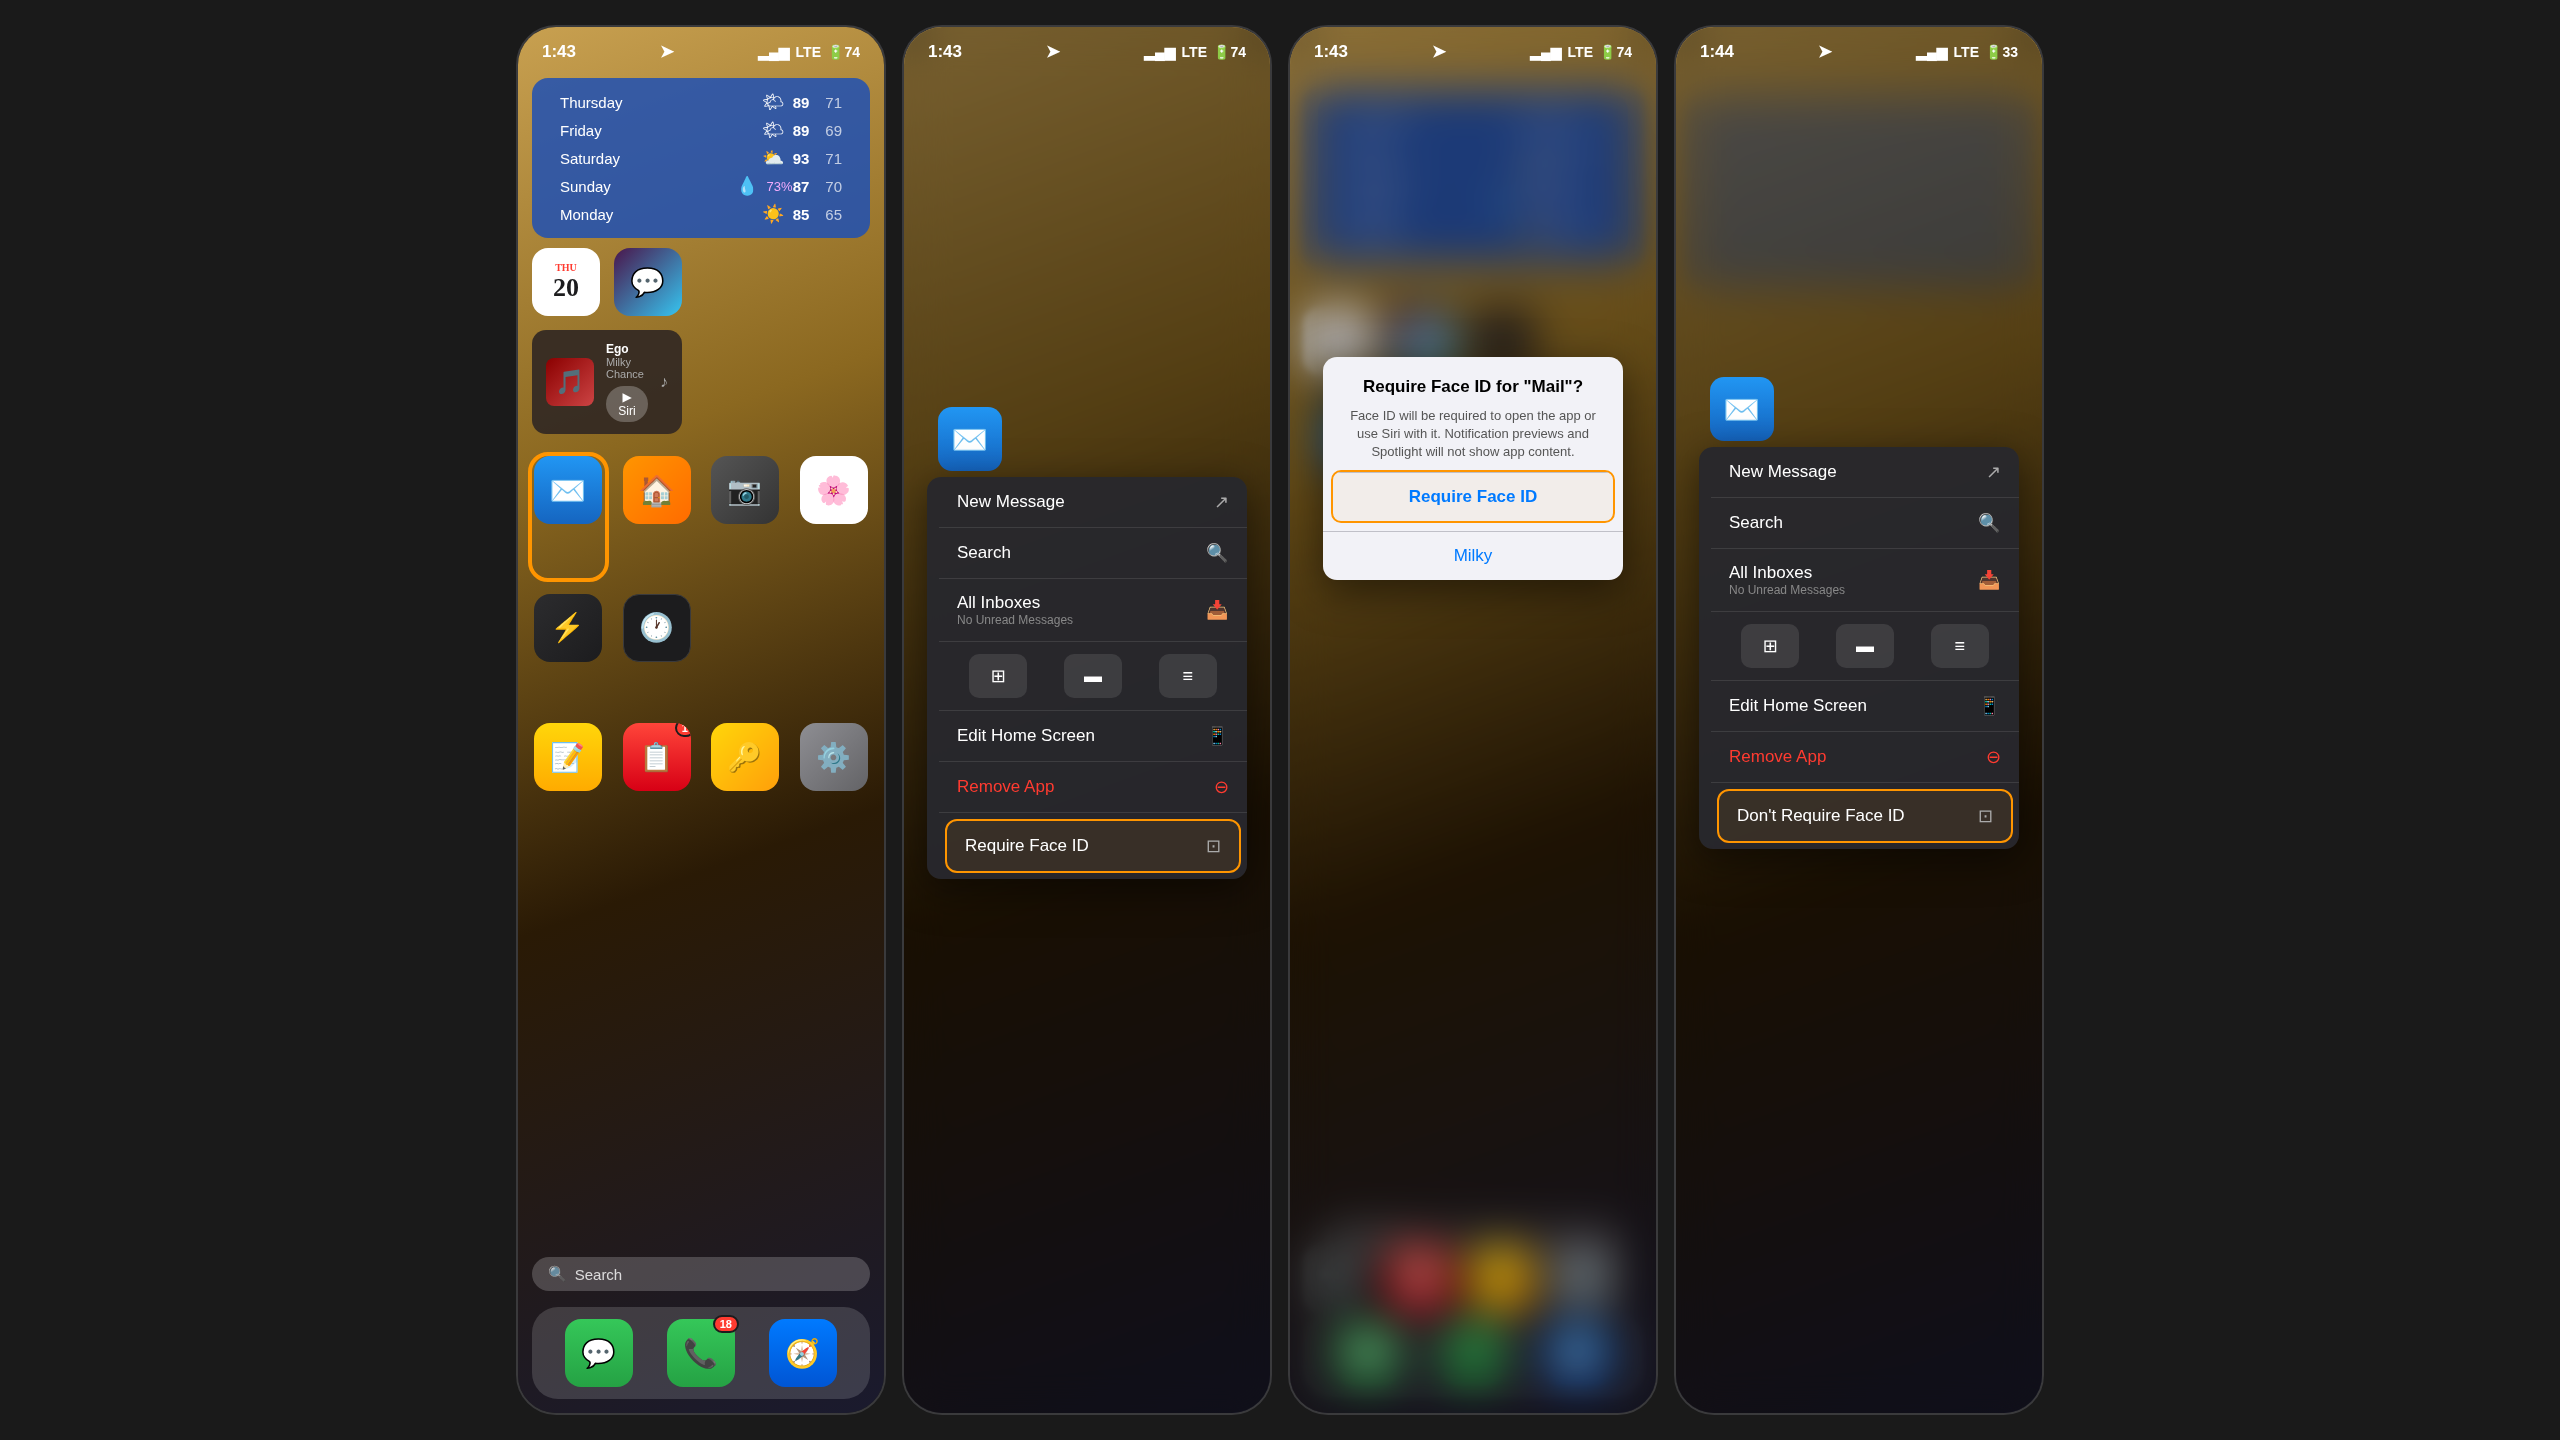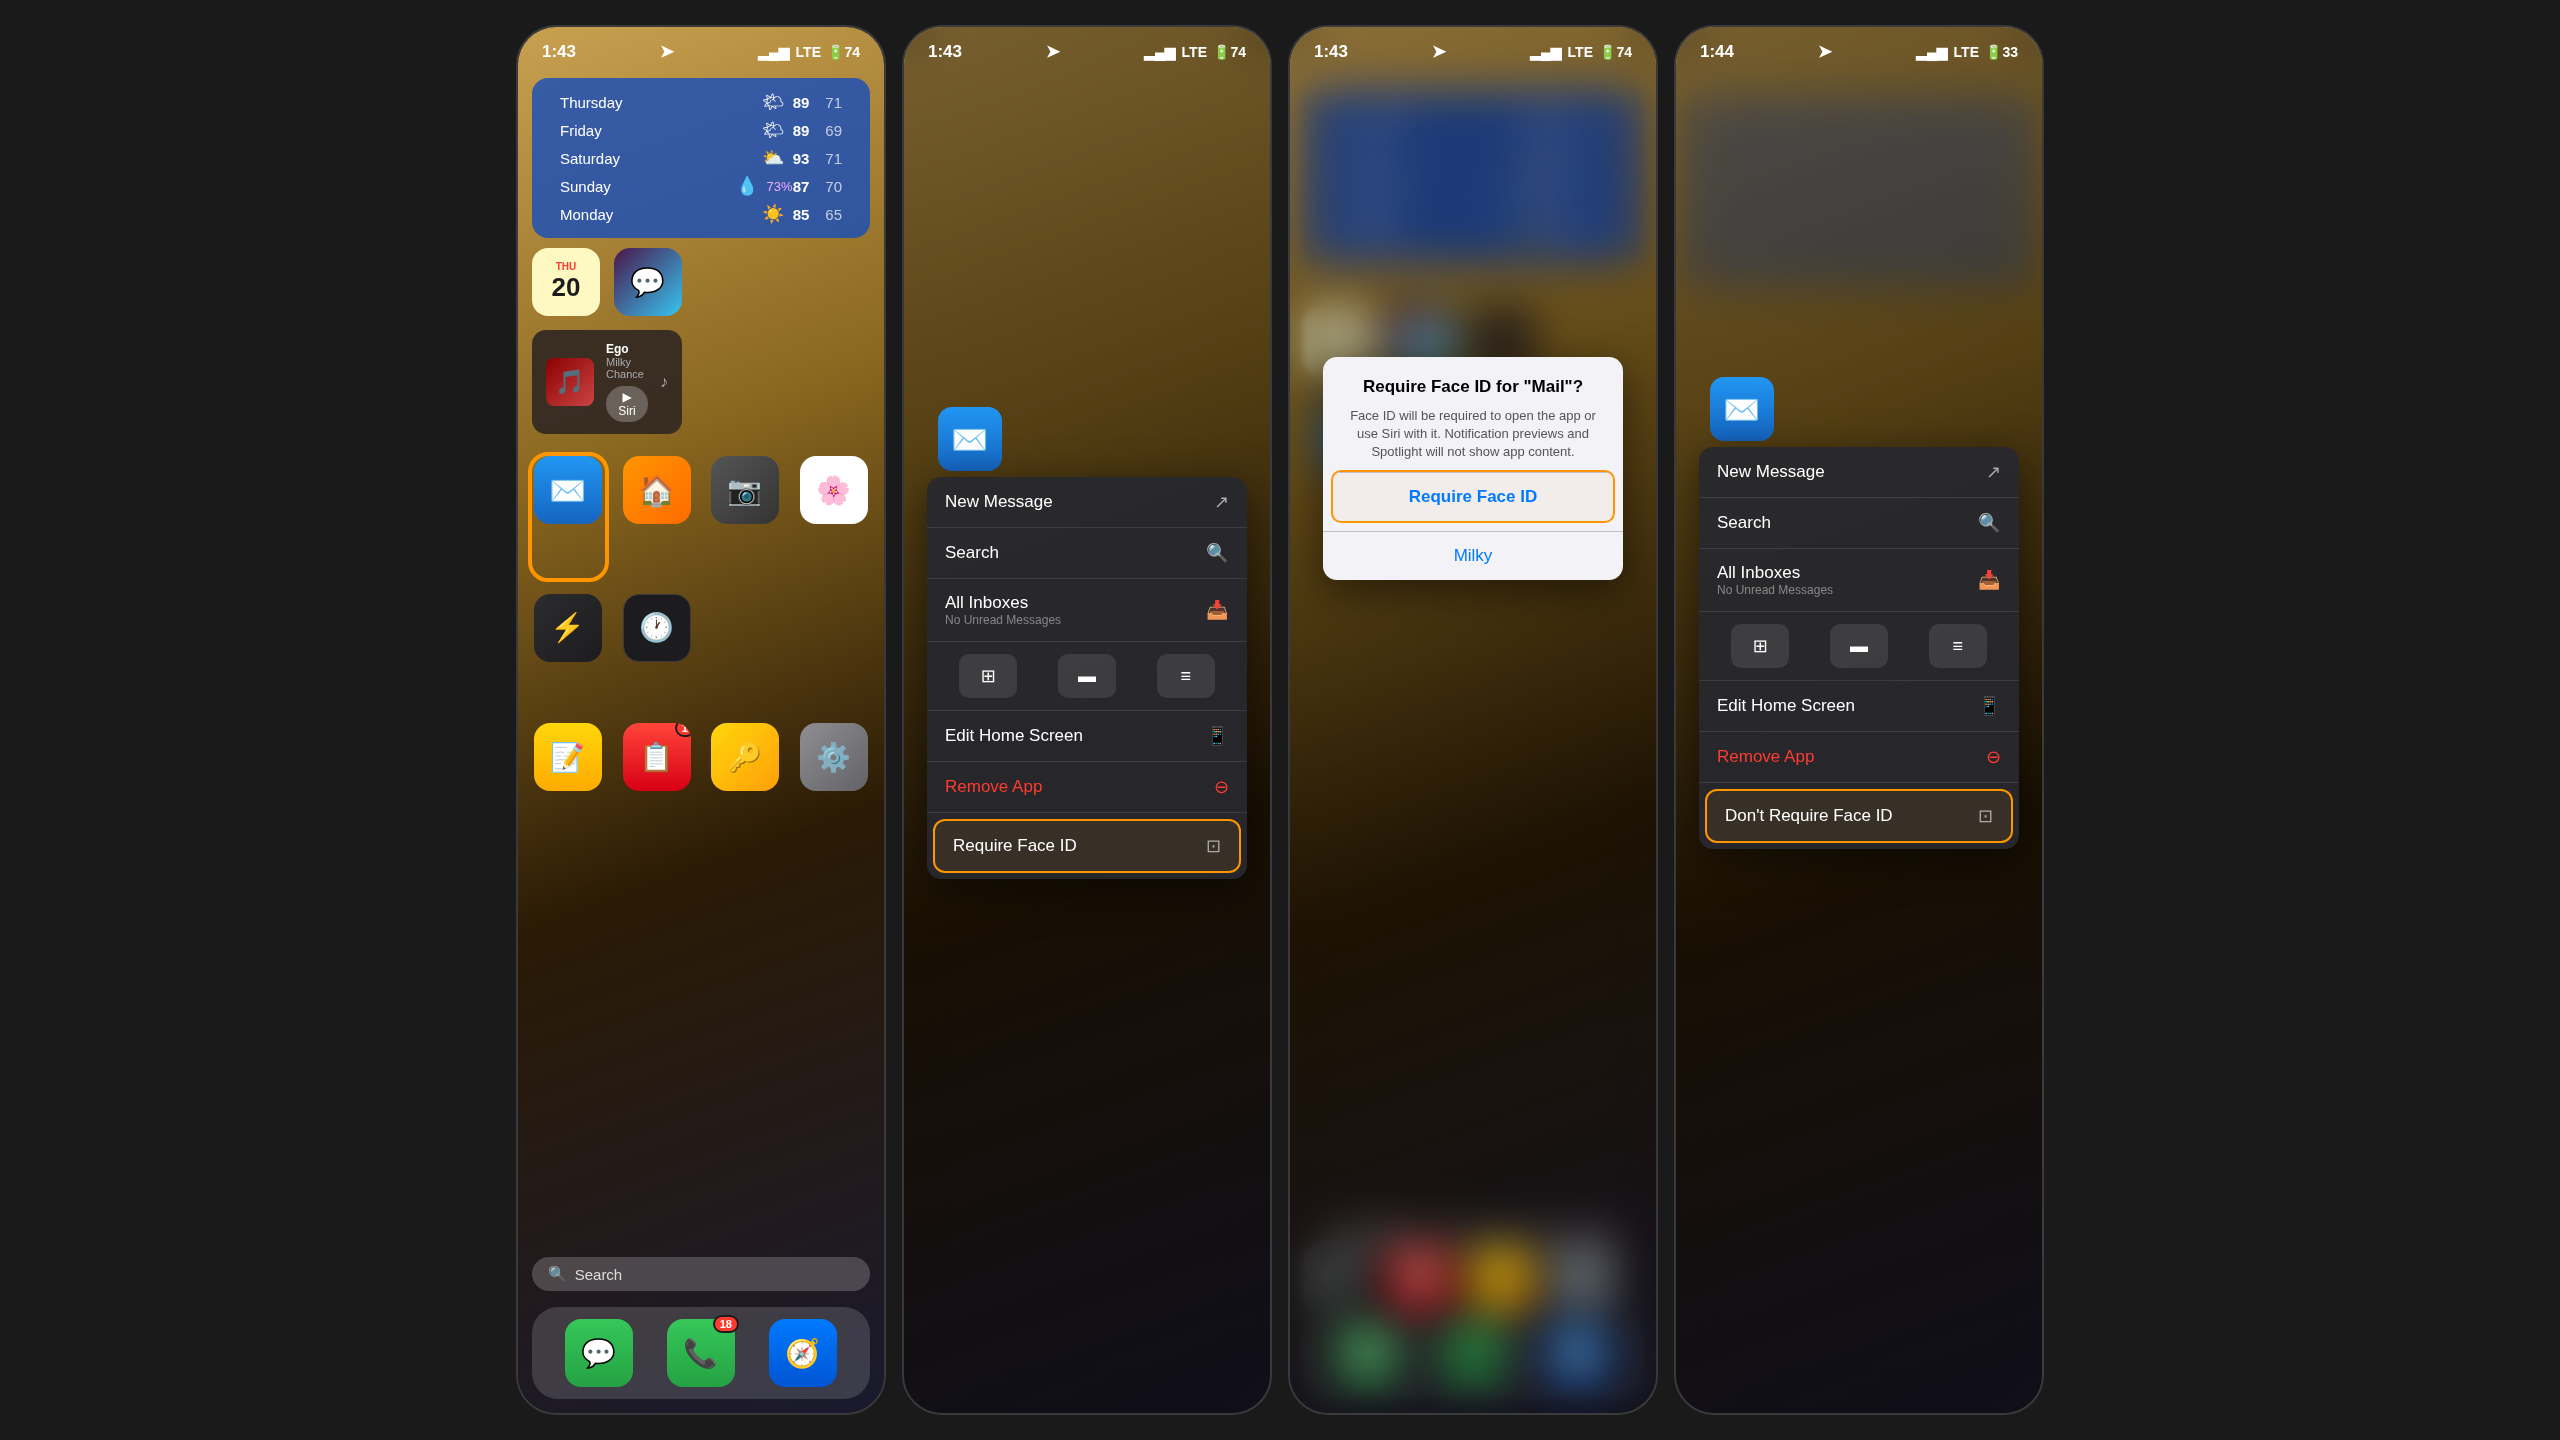--- a/index.html
+++ b/index.html
@@ -204,20 +204,21 @@
     .context-menu {
       position: absolute;
       left: 50%;
       transform: translateX(-50%);
       width: 320px;
       background: rgba(40,40,45,0.96);
       border-radius: 14px;
       overflow: hidden;
       z-index: 10;
       box-shadow: 0 10px 40px rgba(0,0,0,0.5);
+      padding-left: 12px;
     }
 
     .mail-icon-large {
       width: 64px;
       height: 64px;
       border-radius: 14px;
       background: linear-gradient(180deg, #2196f3, #1565c0);
       display: flex;
       align-items: center;
       justify-content: center;
@@ -312,25 +313,26 @@
     .icon-clock { background: #1c1c1e; border: 1px solid #3a3a3c; }
     .icon-notes { background: linear-gradient(180deg, #ffd60a, #ffab00); }
     .icon-reminders { background: linear-gradient(180deg, #ff453a, #d70015); }
     .icon-passwords { background: linear-gradient(135deg, #ffd60a, #ff9f0a); }
     .icon-settings { background: linear-gradient(135deg, #8e8e93, #636366); }
     .icon-messages { background: linear-gradient(180deg, #35c759, #25a244); }
     .icon-phone { background: linear-gradient(180deg, #35c759, #25a244); }
     .icon-safari { background: linear-gradient(180deg, #007aff, #0055d4); }
 
     .calendar-icon {
-      background: #fef9c3;
+      background: #ffffff;
       display: flex;
       flex-direction: column;
       align-items: center;
       justify-content: center;
+      font-family: Liberation Serif, serif;
     }
   </style>
 </head>
 <body>
 
 <div class="phone-frame">
   <div class="wallpaper"></div>
   <div class="phone-content">
     <div class="status-bar">
       <span class="status-time">1:43</span>

